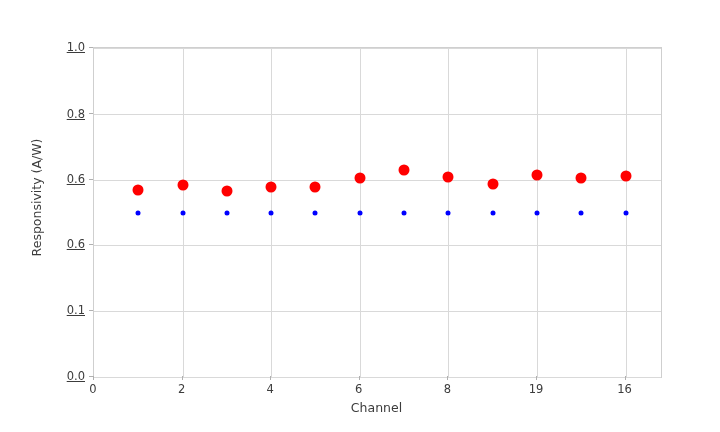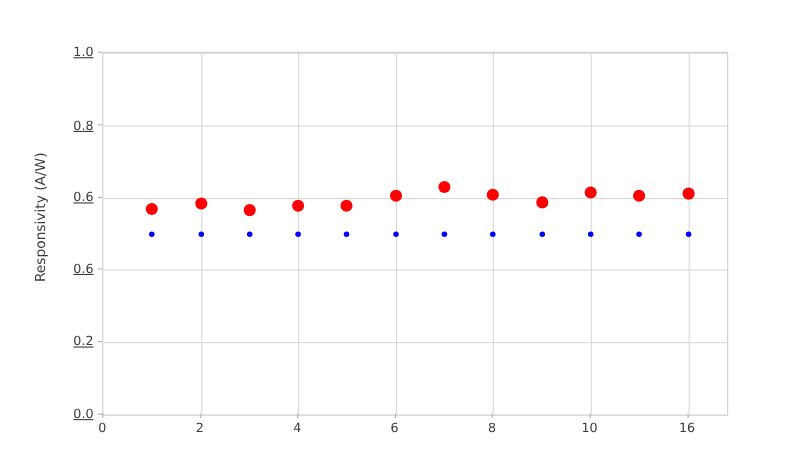--- a/index.html
+++ b/index.html
@@ -181,21 +181,21 @@
   }
 </style>
 </head>
 <body>
 
 <div id="figure">
 
 
   <div id="ytick-wrap">
       <div class="ytick-label" style="top: 376px;">0.0</div>
-      <div class="ytick-label" style="top: 310.2px;">0.2</div>
+      <div class="ytick-label" style="top: 310.2px;">0.1</div>
       <div class="ytick-label" style="top: 244.4px;">0.6</div>
       <div class="ytick-label" style="top: 178.6px;">0.6</div>
       <div class="ytick-label" style="top: 114px;">0.8</div>
       <div class="ytick-label" style="top: 47px;">1.0</div>
     </div>
 
   <div id="plot-area">
     <div id="grid-layer">
         <div class="gridline-h" style="top: 329px;"></div>
         <div class="gridline-h" style="top: 263.2px;"></div>
@@ -233,20 +233,21 @@
         <div class="marker data" title="Data at 2V ch8: 0.609" style="left: 354.375px; top: 128.639px; background: rgb(255, 0, 0);"></div>
         <div class="marker data" title="Data at 2V ch9: 0.586" style="left: 398.672px; top: 136.206px; background: rgb(255, 0, 0);"></div>
         <div class="marker data" title="Data at 2V ch10: 0.614" style="left: 442.969px; top: 126.994px; background: rgb(255, 0, 0);"></div>
         <div class="marker data" title="Data at 2V ch11: 0.605" style="left: 487.266px; top: 129.955px; background: rgb(255, 0, 0);"></div>
         <div class="marker data" title="Data at 2V ch12: 0.612" style="left: 531.562px; top: 127.652px; background: rgb(255, 0, 0);"></div>
       </div>
   </div>
 
   <div id="xtick-wrap"></div>
 
+  <div id="xlabel">Channel</div>
   <div id="ylabel">Responsivity (A/W)</div>
 
   <div id="legend">
     </div>
 
 <div class="tick-mark-y" style="top: 376px;"></div>
     <div class="tick-mark-y" style="top: 310.2px;"></div>
     <div class="tick-mark-y" style="top: 244.4px;"></div>
     <div class="tick-mark-y" style="top: 178.6px;"></div>
     <div class="tick-mark-y" style="top: 112.8px;"></div>
@@ -254,17 +255,17 @@
     <div class="xtick-label" style="left: 93px;">0</div>
     <div class="tick-mark-x" style="left: 93px;"></div>
     <div class="xtick-label" style="left: 181.594px;">2</div>
     <div class="tick-mark-x" style="left: 181.594px;"></div>
     <div class="xtick-label" style="left: 270.188px;">4</div>
     <div class="tick-mark-x" style="left: 270.188px;"></div>
     <div class="xtick-label" style="left: 358.781px;">6</div>
     <div class="tick-mark-x" style="left: 358.781px;"></div>
     <div class="xtick-label" style="left: 447.375px;">8</div>
     <div class="tick-mark-x" style="left: 447.375px;"></div>
-    <div class="xtick-label" style="left: 535.969px;">10</div>
+    <div class="xtick-label" style="left: 535.969px;">19</div>
     <div class="tick-mark-x" style="left: 535.969px;"></div>
     <div class="xtick-label" style="left: 624.562px;">16</div>
     <div class="tick-mark-x" style="left: 624.562px;"></div>
   </div>
 
 </body></html>

